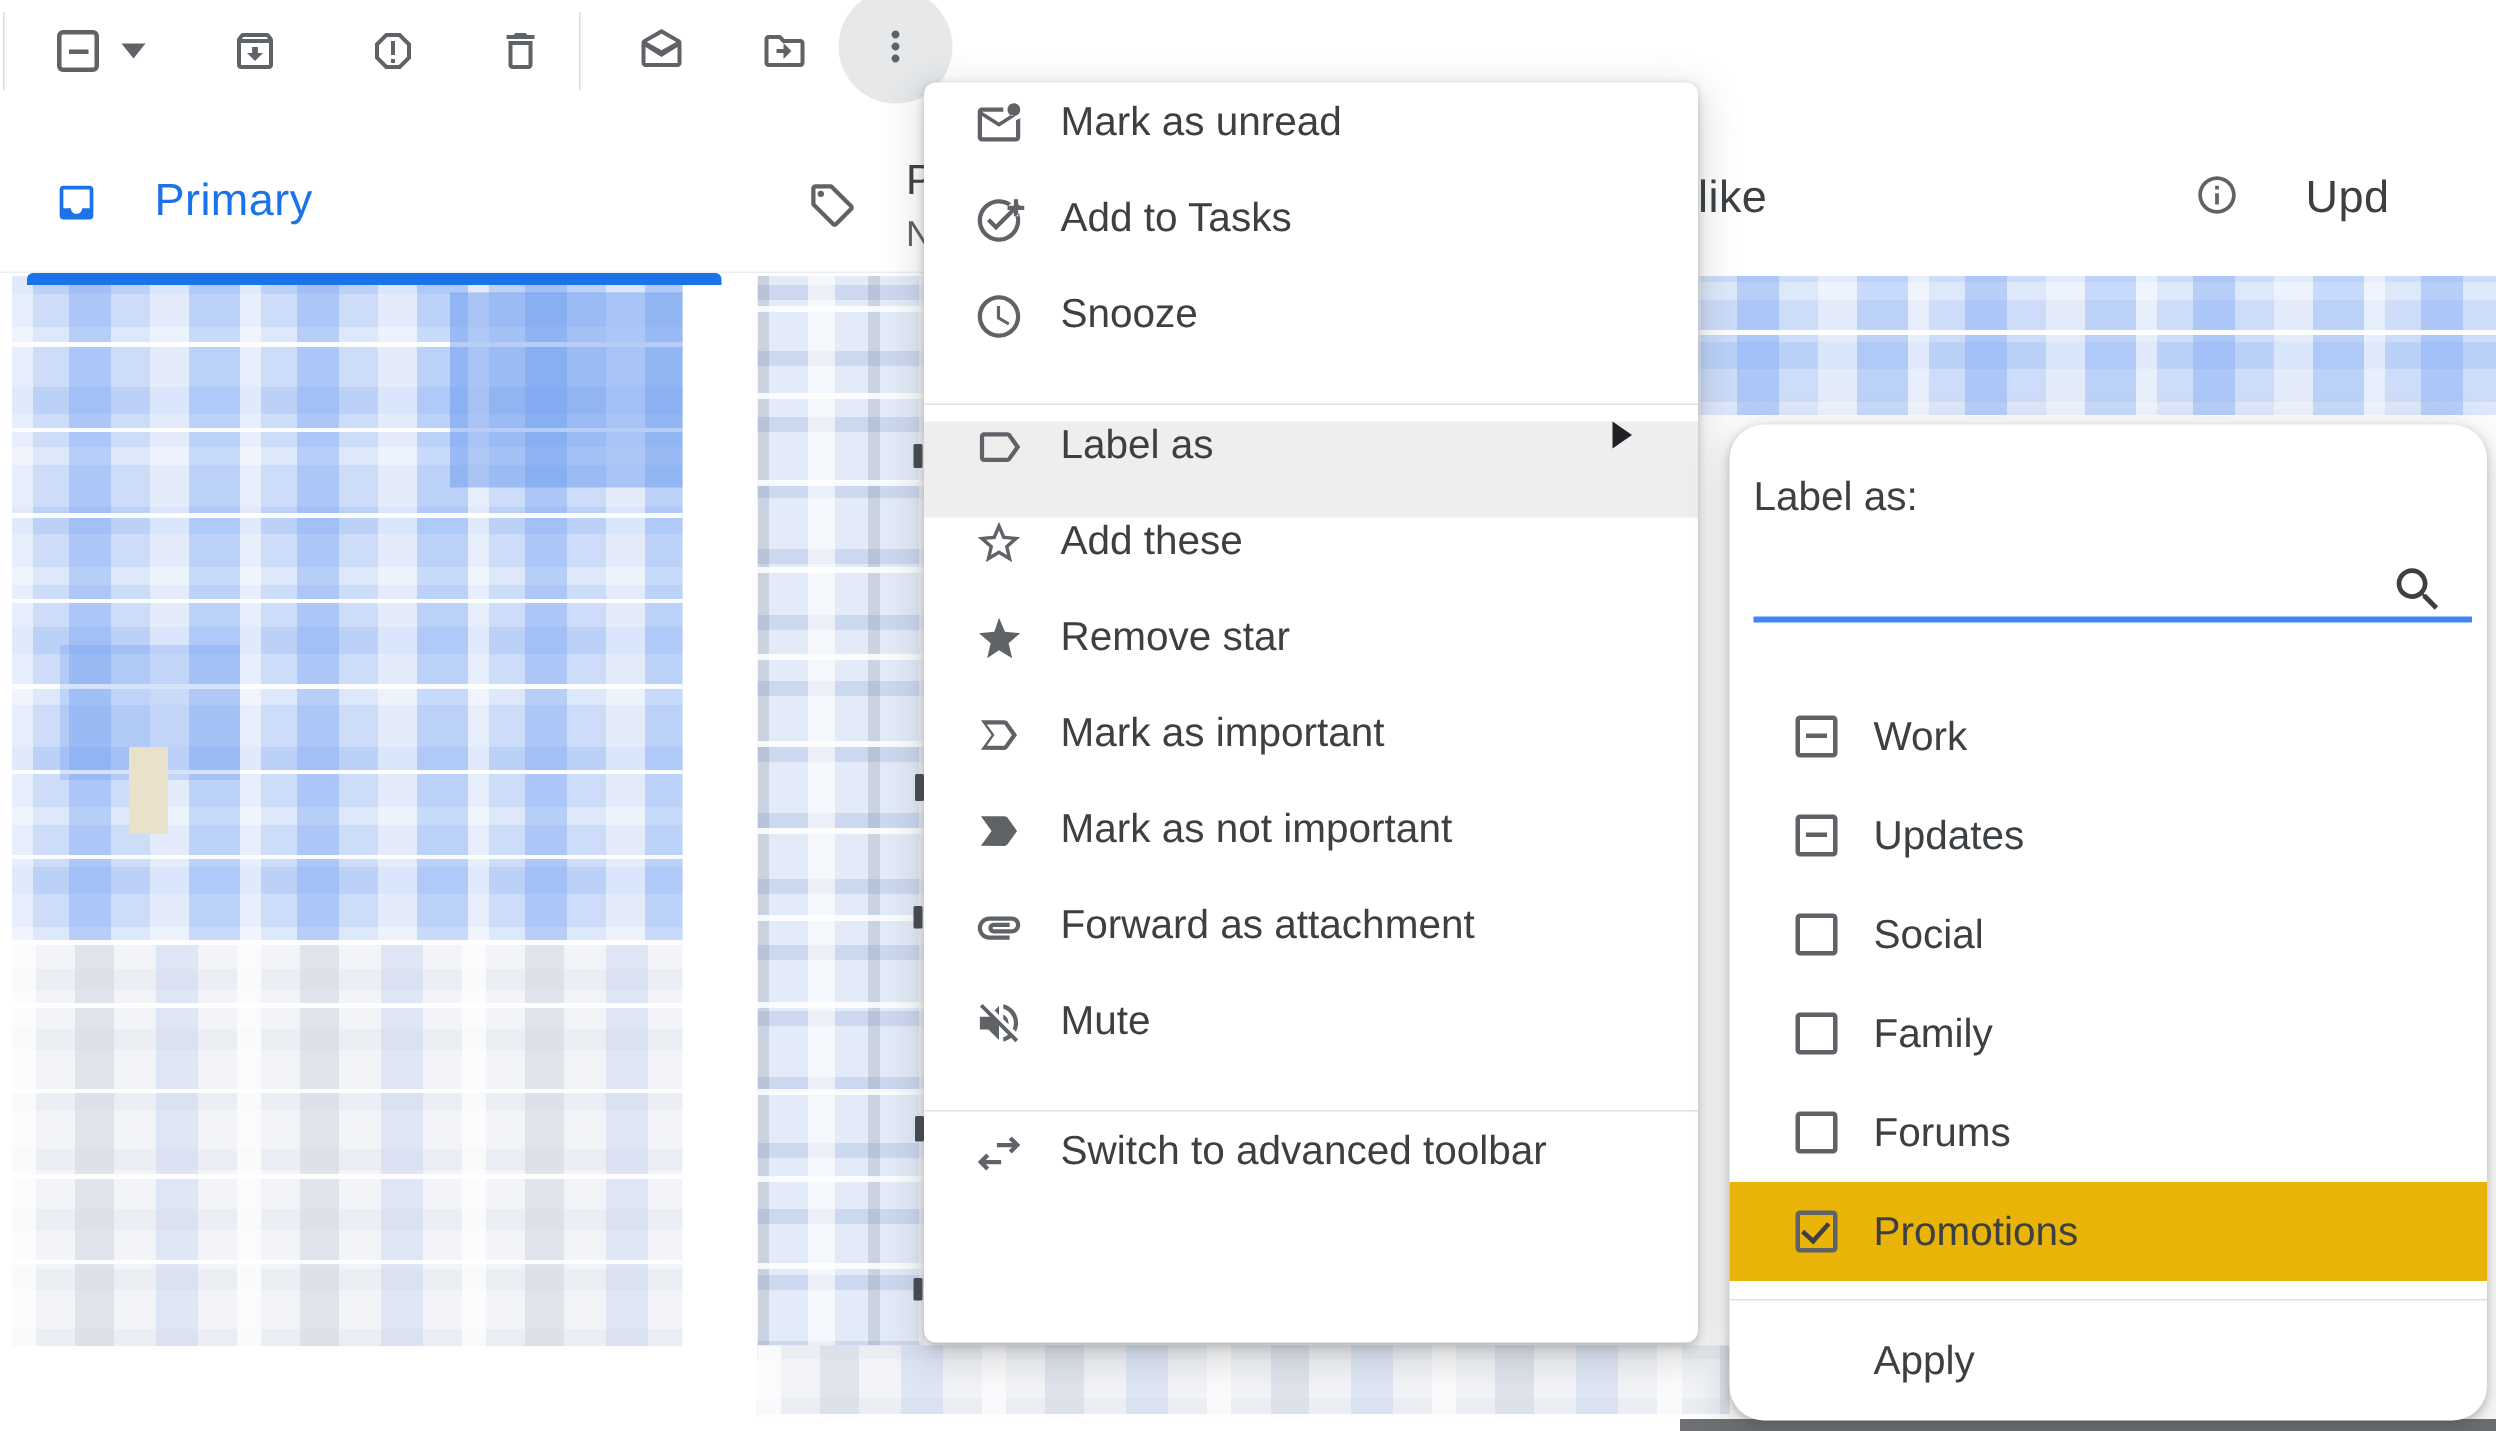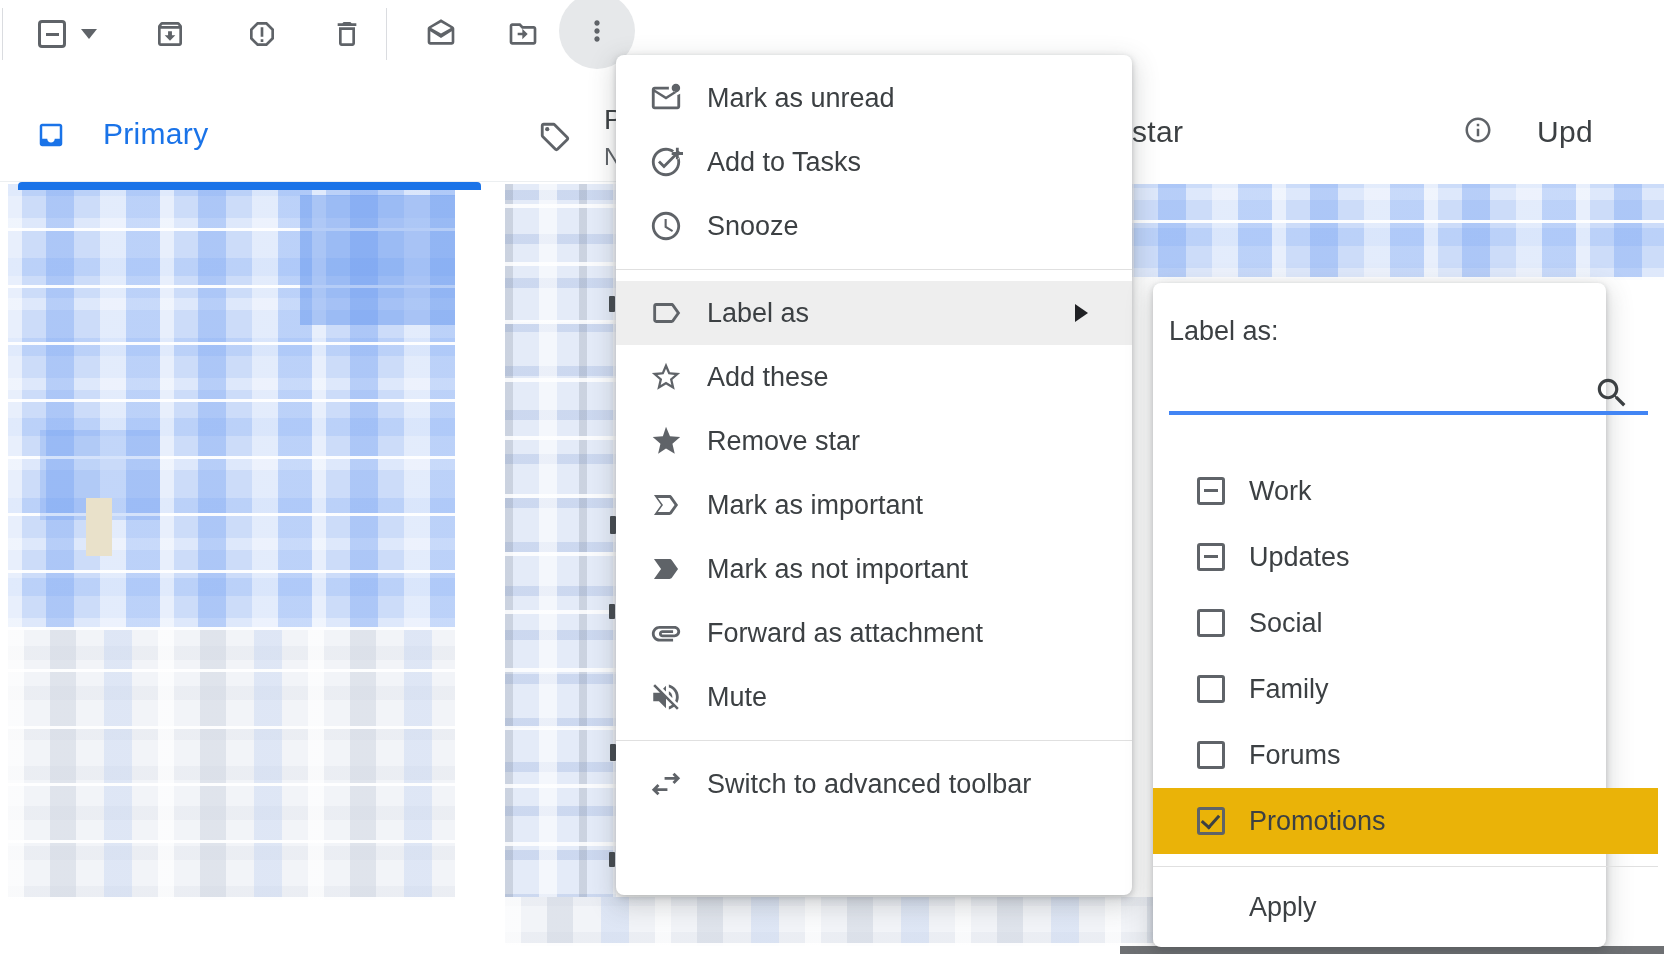--- a/index.html
+++ b/index.html
@@ -36,21 +36,21 @@
   
   .tab-label{font-size:30px;font-weight:500;letter-spacing:.3px;}
   .primary-label{color:#1a73e8;}
   .tab-indicator{background:#1a73e8;border-radius:4px 4px 0 0;height:8px;}
   .hairline{height:1px;background:#eceff1;}
 
   
   .panel{background:#fff;border-radius:8px;
          box-shadow:0 2px 6px rgba(60,64,67,.28), 0 8px 24px 4px rgba(60,64,67,.18);}
   .menu{padding:11px 0 13px 0;box-sizing:border-box;}
-  .mi{height:64px;display:flex;align-items:center;padding-left:33px;font-size:27px;
+  .mi{height:64px;display:flex;padding-left:33px;font-size:27px;
       color:#3c4043;cursor:pointer;}
   .mi .ic{width:34px;height:34px;margin-right:24px;color:#5f6368;flex:0 0 auto;}
   .mi.hl{background:#eeeeee;}
   .mi-arrow{margin-left:auto;margin-right:44px;width:0;height:0;
             border-top:9px solid transparent;border-bottom:9px solid transparent;
             border-left:13px solid #202124;}
   .mdiv{height:1px;background:#e0e0e0;margin:11px 0;}
 
   
   .sub-title{font-size:27px;color:#3c4043;}
@@ -146,21 +146,21 @@
   <svg class="abs" style="left:38px;top:20px;" width="34" height="34" viewBox="0 0 24 24" fill="#5f6368">
       <path d="M21.41 11.58l-9-9C12.05 2.22 11.55 2 11 2H4c-1.1 0-2 .9-2 2v7c0 .55.22 1.05.59 1.42l9 9c.36.36.86.58 1.41.58.55 0 1.05-.22 1.41-.59l7-7c.37-.36.59-.86.59-1.41 0-.55-.23-1.06-.59-1.42zM13 20.01L4 11V4h7v-.01l9 9-7 7.02z"></path>
       <circle cx="6.5" cy="6.5" r="1.5"></circle>
     </svg>
   <div class="abs" style="left:104px;top:4px;width:12px;height:72px;overflow:hidden;">
     <div style="font-size:28px;color:#3c4043;line-height:32px;">Pr</div>
     <div style="font-size:24px;color:#5f6368;line-height:30px;margin-top:6px;">Ne</div>
   </div>
 </div>
 
-<span class="abs tab-label" style="left:1132px;top:115px;color:#3c4043;">star</span>
+<span class="abs tab-label" style="left:1132px;top:115px;color:#3c4043;">like</span>
 
 <svg class="abs" style="left:1463px;top:115px;" width="30" height="30" viewBox="0 0 24 24" fill="#5f6368">
     <path d="M11 7h2v2h-2zm0 4h2v6h-2zm1-9C6.48 2 2 6.48 2 12s4.48 10 10 10 10-4.48 10-10S17.52 2 12 2zm0 18c-4.41 0-8-3.59-8-8s3.59-8 8-8 8 3.59 8 8-3.59 8-8 8z"></path>
   </svg>
 
 <span class="abs tab-label" style="left:1537px;top:115px;color:#3c4043;">Upd</span>
 
 <div class="abs panel menu" style="left:616px;top:55px;width:516px;height:840px;z-index:5;">
 
   <div class="mi">
@@ -262,21 +262,21 @@
   <div class="mi">
     <span class="ic">
         <svg width="34" height="34" viewBox="0 0 24 24" fill="currentColor">
           <path d="M7.41 13.41L6 12l-4 4 4 4 1.41-1.41L5.83 17H13v-2H5.83l1.58-1.59zM16.59 10.59L18 12l4-4-4-4-1.41 1.41L18.17 7H11v2h7.17l-1.58 1.59z"></path>
         </svg>
       </span>
     <span>Switch to advanced toolbar</span>
   </div>
 </div>
 
-<div class="abs panel" style="left:1153px;top:283px;width:453px;height:664px;z-index:6;">
+<div class="abs panel" style="left:1153px;top:283px;width:505px;height:664px;z-index:6;border-radius:23px;">
 
   <div class="abs sub-title" style="left:16px;top:33px;">Label as:</div>
 
   <input class="abs search-input" style="left: 16px; top: 75px; width: 420px; height: 52px;" value="">
   <svg class="abs" style="left:440px;top:91px;" width="38" height="38" viewBox="0 0 24 24" fill="#3c4043">
       <path d="M15.5 14h-.79l-.28-.27C15.41 12.59 16 11.11 16 9.5 16 5.91 13.09 3 9.5 3S3 5.91 3 9.5 5.91 16 9.5 16c1.61 0 3.09-.59 4.23-1.57l.27.28v.79l5 4.99L20.49 19l-4.99-5zm-6 0C7.01 14 5 11.99 5 9.5S7.01 5 9.5 5 14 7.01 14 9.5 11.99 14 9.5 14z"></path>
     </svg>
   <div class="abs search-underline" style="left:16px;top:128px;width:479px;"></div>
 
   <div class="abs" style="left:0;top:175px;width:505px;">

